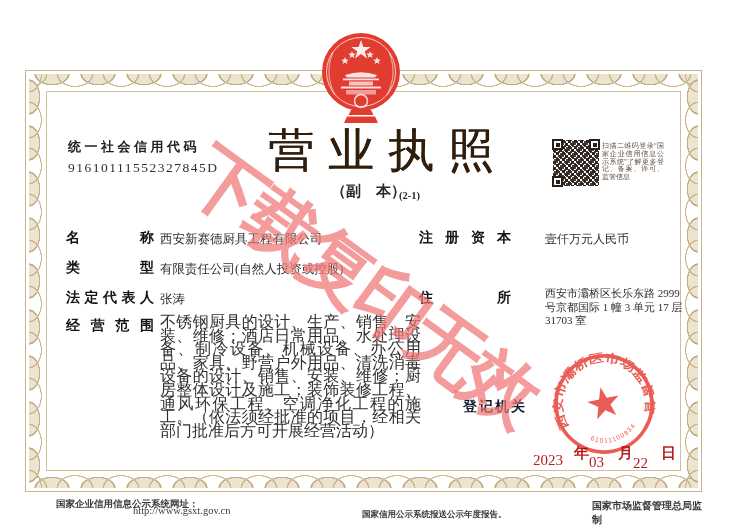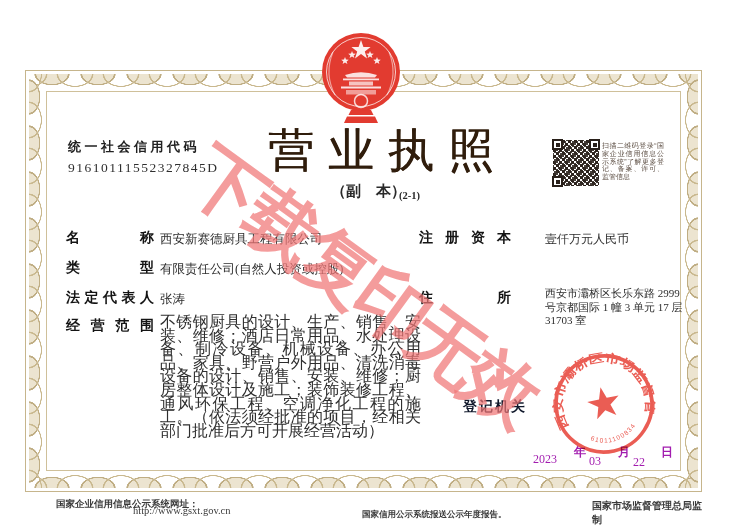--- a/index.html
+++ b/index.html
@@ -57,21 +57,21 @@
   .fvalue{position:absolute;font-size:12.5px;color:#2e2e2e;}
   .lv{left:160px;} .rv{left:545px;}
   .scope-text{position:absolute;left:160px;top:315px;width:261px;font-size:16px;line-height:13.6px;
     color:#2e2e2e;text-align:justify;}
   .addr-text{position:absolute;left:545px;top:287px;width:148px;font-size:11px;line-height:13.5px;color:#2e2e2e;}
   
   .registrar{position:absolute;left:463px;top:398px;width:62px;font-family:"Liberation Sans",sans-serif;
     font-weight:bold;font-size:14px;color:#0f172a;text-align:justify;text-align-last:justify;}
   .seal{position:absolute;left:549px;top:349px;z-index:40;mix-blend-mode:multiply;opacity:.88;
     transform:rotate(-12deg);}
-  .dt{position:absolute;font-size:12px;color:#a21caf;}
+  .dt{position:absolute;font-size:15px;color:#b91c1c;}
   .footer{font-family:"Liberation Sans",sans-serif;color:#3a3a3a;}
   .f-left-label{position:absolute;left:28px;top:498px;font-size:9.5px;font-weight:bold;padding-left:28px;}
   .f-left-url{position:absolute;left:133px;top:505px;font-size:10.5px;font-family:"Liberation Serif",serif;}
   .f-notice1{position:absolute;left:362px;top:499px;font-size:8.5px;font-weight:bold;}
   .f-notice2{position:absolute;left:362px;top:509px;font-size:8.5px;font-weight:bold;}
   .f-right{position:absolute;left:592px;top:499px;font-size:10px;font-weight:bold;}
   
   .watermark{position:absolute;left:226px;top:126px;z-index:50;pointer-events:none;
     font-family:"Liberation Sans",sans-serif;font-weight:900;font-size:74px;letter-spacing:-6px;
     color:rgba(240,118,118,0.72);white-space:nowrap;transform:rotate(36deg);transform-origin:0 0;}

